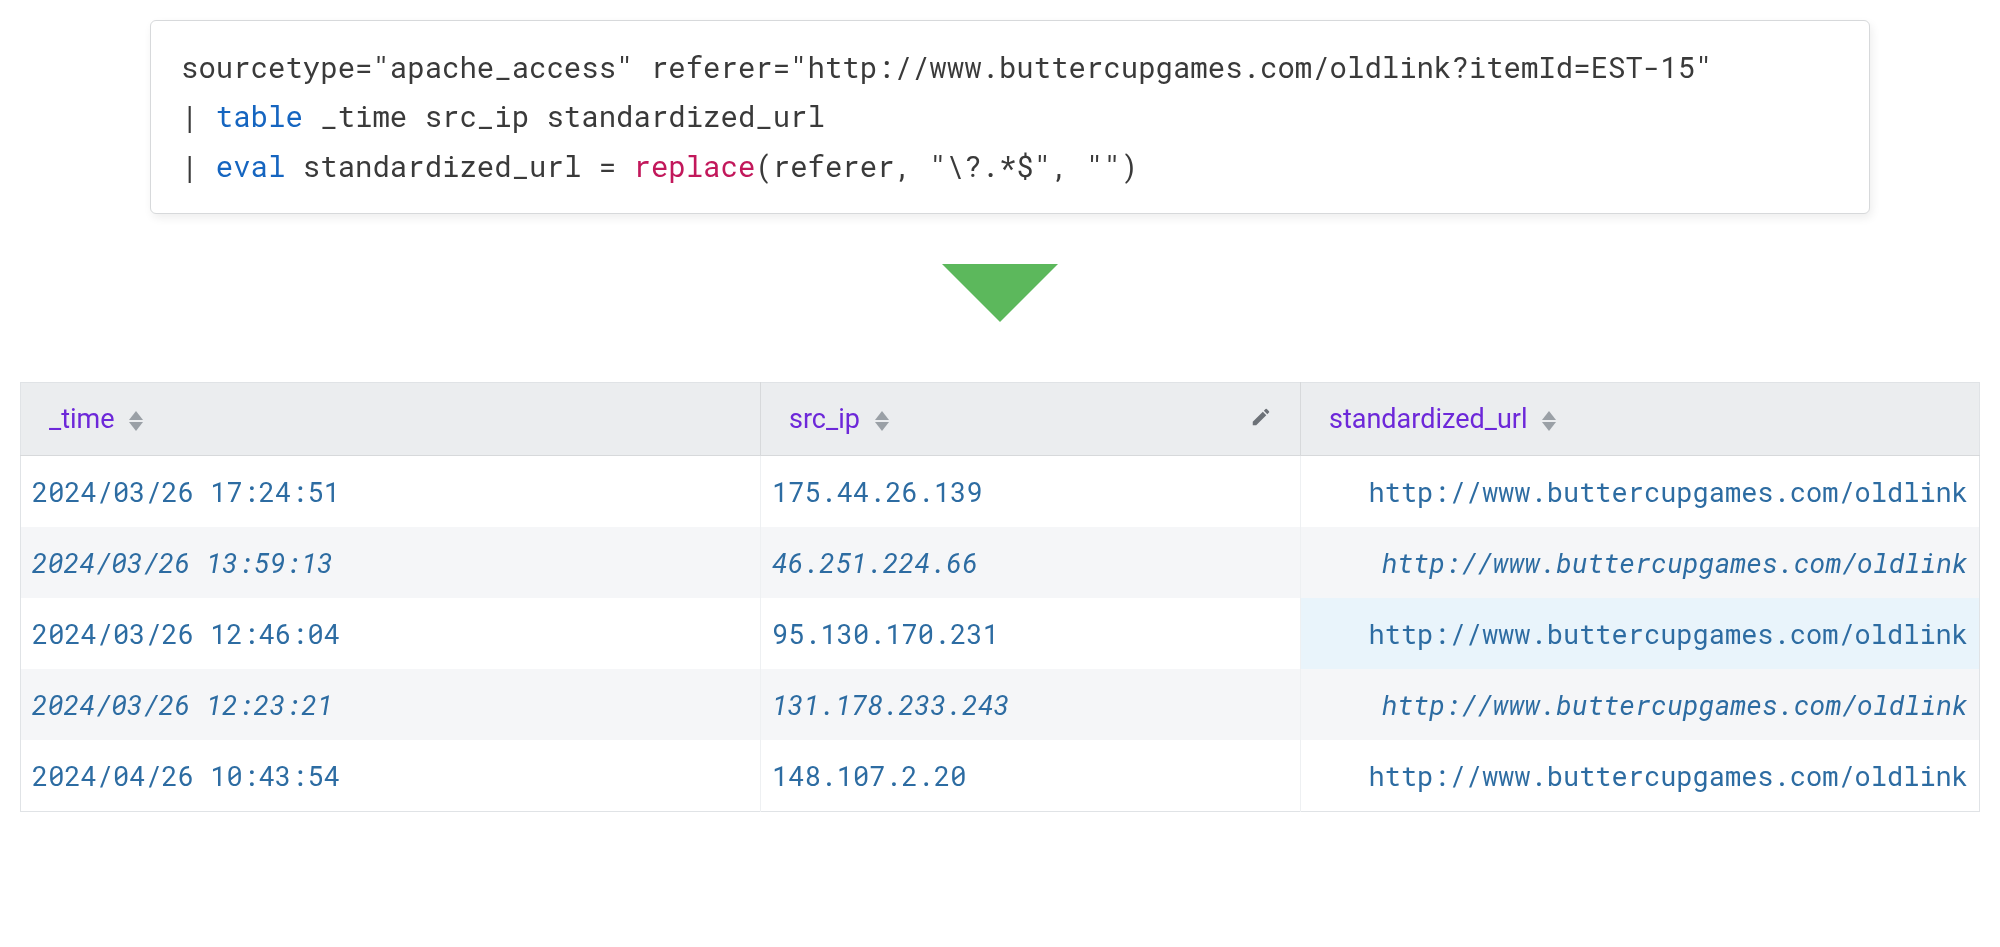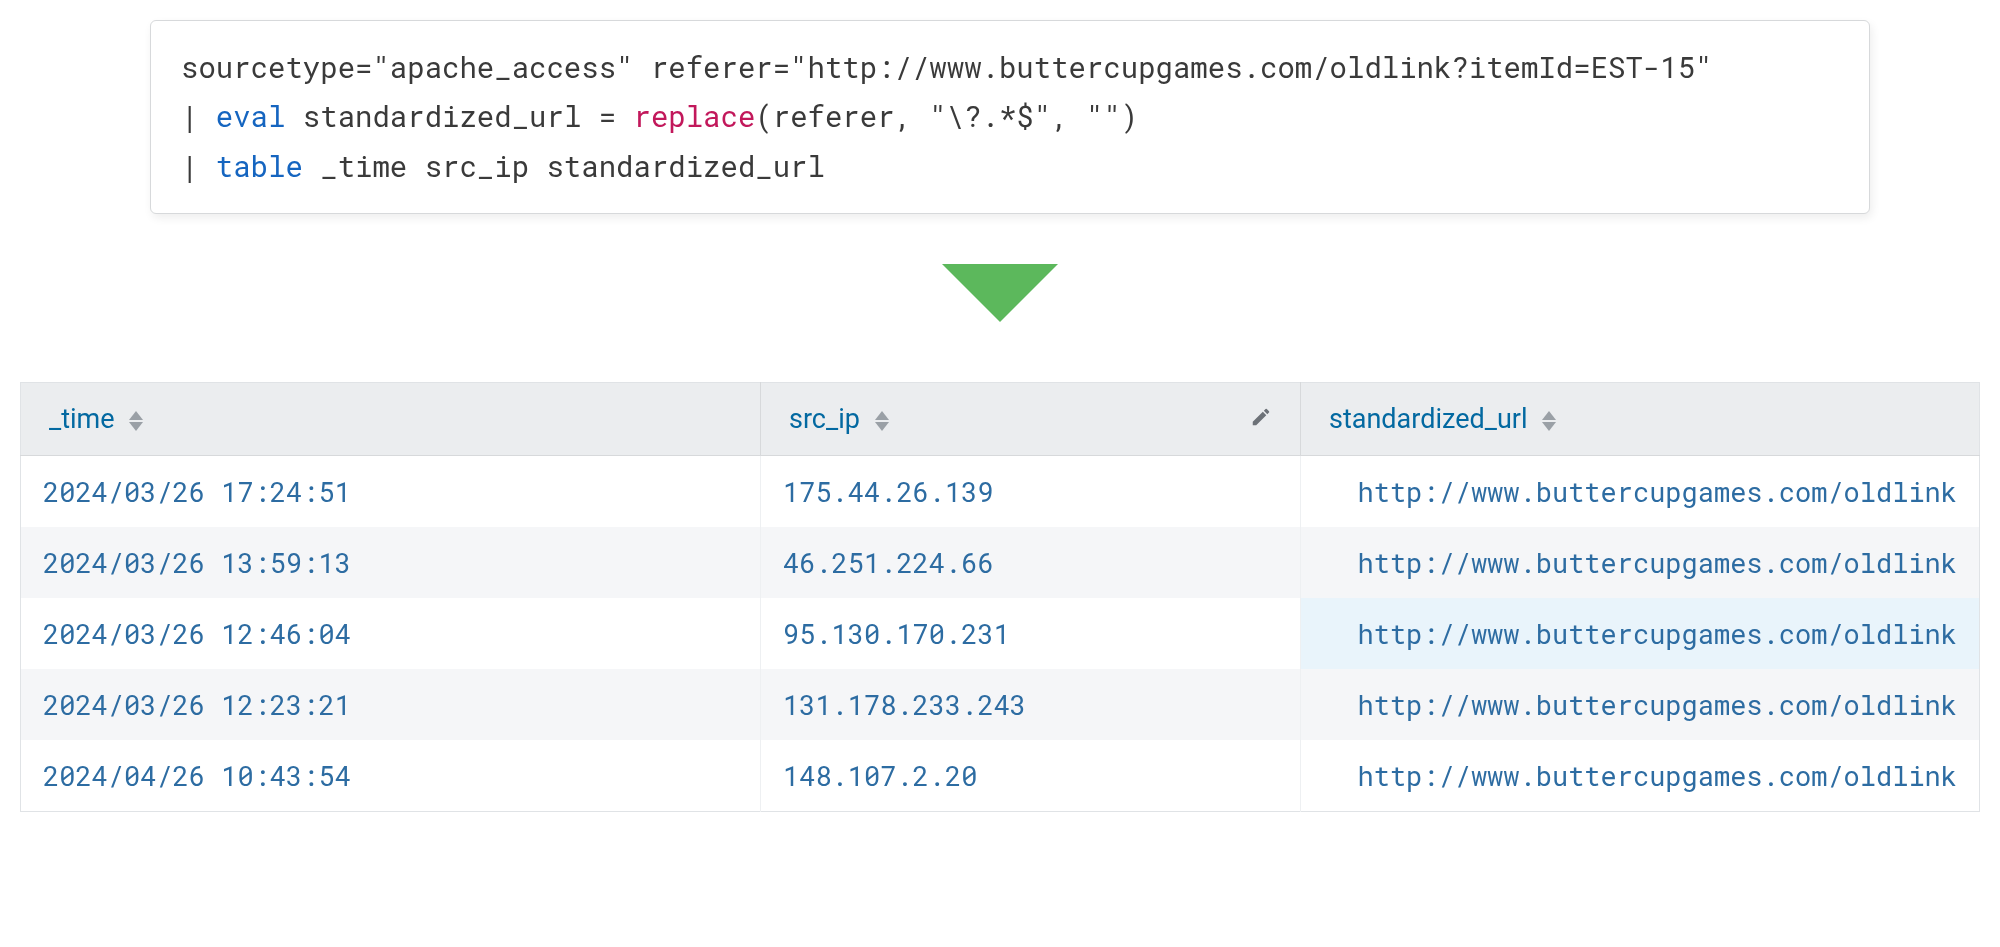--- a/index.html
+++ b/index.html
@@ -54,37 +54,37 @@
       width: 1960px;
       margin: 0 20px;
       border-collapse: collapse;
       border: 1px solid #e0e3e6;
     }
     .results-table th {
       background: #ebedef;
       text-align: left;
       font-weight: 400;
       font-size: 27px;
-      color: #0369a1;
+      color: #6d28d9;
       padding: 20px 28px;
       border-right: 1px solid #d7d9db;
       border-bottom: 1px solid #d7d9db;
       position: relative;
     }
     .results-table th:last-child { border-right: none; margin-left: 20px; }
     .results-table td {
       font-size: 27px;
-      padding: 18px 22px;
+      padding: 18px 11px;
       color: #2d6ca2;
       border-right: 1px solid #eef0f2;
       vertical-align: middle;
     }
     .results-table td:last-child { border-right: none; text-align: right; }
     .results-table tr.row-even td { background: #ffffff; }
-    .results-table tr.row-odd td { background: #f5f6f8; }
+    .results-table tr.row-odd td { background: #f5f6f8; font-style: italic; }
     .results-table td.cell-highlight { background: #e9f4fb !important; }
 
     .sort-icon {
       display: inline-flex;
       flex-direction: column;
       margin-left: 8px;
       vertical-align: middle;
       gap: 2px;
     }
     .sort-icon .tri-up {
@@ -113,24 +113,24 @@
     .col-url { width: auto; }
   </style>
 </head>
 <body>
 
 <div class="query-box">
   <div class="query-line mono">
     <span class="plain">sourcetype="apache_access" referer="http://www.buttercupgames.com/oldlink?itemId=EST-15"</span>
   </div>
   <div class="query-line mono">
-    <span class="plain">| </span><span class="kw-eval">eval</span><span class="plain"> standardized_url = </span><span class="kw-func">replace</span><span class="plain">(referer, "\?.*$", "")</span>
+    <span class="plain">| </span><span class="kw-table">table</span><span class="plain"> _time src_ip standardized_url</span>
   </div>
   <div class="query-line mono">
-    <span class="plain">| </span><span class="kw-table">table</span><span class="plain"> _time src_ip standardized_url</span>
+    <span class="plain">| </span><span class="kw-eval">eval</span><span class="plain"> standardized_url = </span><span class="kw-func">replace</span><span class="plain">(referer, "\?.*$", "")</span>
   </div>
 </div>
 
 <div class="arrow-wrap">
   <div class="arrow-down"></div>
 </div>
 
 <table class="results-table">
   <thead>
     <tr>

